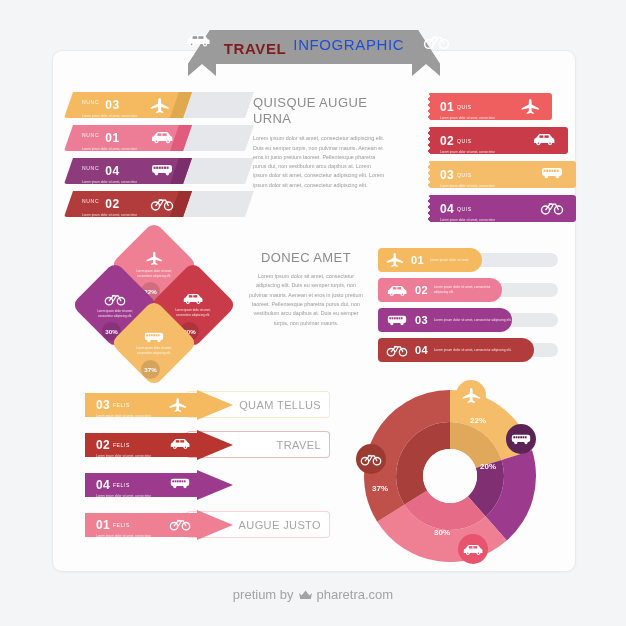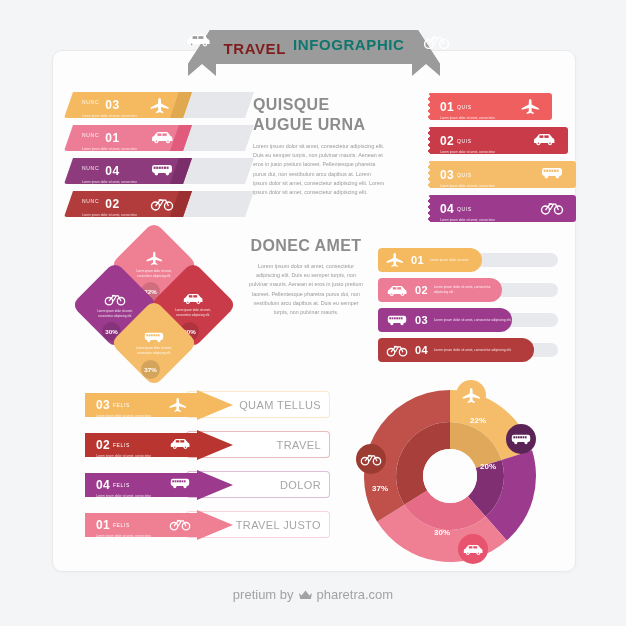--- a/index.html
+++ b/index.html
@@ -18,21 +18,21 @@
 
   
   .ribbon{position:absolute;left:148px;top:24px;width:332px;height:52px;}
   .ribbon svg{display:block;}
   .ribbon-title{
     position:absolute;left:0;top:0;width:332px;height:40px;
     display:flex;align-items:center;justify-content:center;gap:7px;
     font-size:15px;letter-spacing:.6px;
   }
   .rt-bold{color:#7f1d1d;font-weight:bold;margin-top:9px;}
-  .rt-light{color:#0f766e;font-weight:bold;}
+  .rt-light{color:#1d4ed8;font-weight:normal;}
   .ribbon-icon{position:absolute;top:9px;}
   .ribbon-icon.left{left:36px;}
   .ribbon-icon.right{right:30px;}
 
   
   svg.ic{display:block;}
 
   
   .slant-wrap{position:absolute;left:64px;top:92px;width:190px;height:128px;}
   .slant-row{position:absolute;left:0;width:190px;height:26px;}
@@ -52,22 +52,22 @@
   }
   .slant-txt{position:absolute;left:18px;top:3px;width:92px;color:#fff;}
   .slant-nunc{font-size:5px;letter-spacing:.7px;display:inline-block;vertical-align:5px;opacity:.92;}
   .slant-num{font-size:12px;font-weight:bold;margin-left:6px;letter-spacing:.5px;}
   .slant-sub{font-size:3.1px;line-height:1.55;opacity:.8;margin-top:1px;width:66px;}
   .slant-ico{position:absolute;top:5px;left:86px;}
 
   
   .blk-quisque{position:absolute;left:253px;top:95px;width:133px;}
   .h-title{
-    font-size:16px;color:#8c8c8c;letter-spacing:.4px;line-height:1.24;
-    font-weight:bold;margin:0 0 7px 0;
+    font-size:13px;color:#8c8c8c;letter-spacing:.4px;line-height:1.24;
+    font-weight:normal;margin:0 0 7px 0;
   }
   .p-body{font-size:5.4px;line-height:1.72;color:#9a9a9a;margin:0;}
 
   
   .tickets{position:absolute;left:428px;top:93px;width:148px;height:130px;}
   .ticket{
     position:absolute;left:0;height:27px;border-radius:3px;
     display:flex;align-items:center;
   }
   .tk-notch{
@@ -99,21 +99,21 @@
   }
   .dia-sub{font-size:2.9px;line-height:1.6;text-align:center;width:46px;opacity:.85;margin-top:3px;}
   .dia-pct{
     position:absolute;width:19px;height:19px;border-radius:50%;
     background:rgba(0,0,0,.13);
     display:flex;align-items:center;justify-content:center;
     font-size:6.2px;color:#fff;font-weight:bold;
   }
 
   
-  .blk-donec{position:absolute;left:248px;top:236px;width:116px;text-align:center;}
+  .blk-donec{position:absolute;left:248px;top:250px;width:116px;text-align:center;}
   .blk-donec .h-title{text-align:center;margin-bottom:6px;}
   .blk-donec .p-body{text-align:center;}
 
   
   .prog-wrap{position:absolute;left:378px;top:248px;width:180px;height:116px;}
   .prog-row{position:absolute;left:0;width:180px;height:24px;}
   .prog-track{
     position:absolute;right:0;top:5px;height:14px;background:#e8e9ec;border-radius:7px;
   }
   .prog-fill{
@@ -516,23 +516,20 @@
           <rect x="6.8" y="3.2" width="3.6" height="2.3" fill="#b9352f"></rect>
           <rect x="11.3" y="3.2" width="3.9" height="2.3" fill="#b9352f"></rect>
           <circle cx="5.8" cy="10.3" r="1.8" fill="#fff"></circle>
           <circle cx="5.8" cy="10.3" r=".7" fill="#b9352f"></circle>
           <circle cx="16.4" cy="10.3" r="1.8" fill="#fff"></circle>
           <circle cx="16.4" cy="10.3" r=".7" fill="#b9352f"></circle>
         </svg>
     </span>
   </div>
   <div class="arr-row" style="top:80px">
-    <div class="arr-box" id="ab2" style="border: 1px solid rgba(156, 59, 142, 0.333);">
-      <span>DOLOR</span>
-    </div>
     <div class="arr-shape" id="as2" style="background: rgb(156, 59, 142);"></div>
     <div class="arr-txt">
       <span class="arr-num">04</span><span class="arr-lbl">FELIS</span>
       <div class="arr-sub">Lorem ipsum dolor sit amet, consectetur adipiscing elit.</div>
     </div>
     <span class="arr-ico">
       <svg class="ic" width="22" height="12" viewBox="0 0 22 12">
           <rect x="1.8" y="1.8" width="18.4" height="7.2" rx="2.2" fill="#fff"></rect>
           <rect x="3.3" y="3.3" width="1.8" height="2" fill="#9c3b8e"></rect>
           <rect x="5.6" y="3.3" width="1.8" height="2" fill="#9c3b8e"></rect>
@@ -540,21 +537,21 @@
           <rect x="10.2" y="3.3" width="1.8" height="2" fill="#9c3b8e"></rect>
           <rect x="12.5" y="3.3" width="1.8" height="2" fill="#9c3b8e"></rect>
           <rect x="14.8" y="3.3" width="1.8" height="2" fill="#9c3b8e"></rect>
           <circle cx="5.8" cy="9.6" r="1.6" fill="#fff"></circle>
           <circle cx="16" cy="9.6" r="1.6" fill="#fff"></circle>
         </svg>
     </span>
   </div>
   <div class="arr-row" style="top:120px">
     <div class="arr-box" id="ab3" style="border: 1px solid rgba(239, 127, 147, 0.333);">
-      <span>TRAVEL JUSTO</span>
+      <span>AUGUE JUSTO</span>
     </div>
     <div class="arr-shape" id="as3" style="background: rgb(239, 127, 147);"></div>
     <div class="arr-txt">
       <span class="arr-num">01</span><span class="arr-lbl">FELIS</span>
       <div class="arr-sub">Lorem ipsum dolor sit amet, consectetur adipiscing elit.</div>
     </div>
     <span class="arr-ico">
       <svg class="ic" width="22" height="14" viewBox="0 0 22 14">
           <circle cx="5" cy="9.2" r="3.7" fill="none" stroke="#fff" stroke-width="1.3"></circle>
           <circle cx="17" cy="9.2" r="3.7" fill="none" stroke="#fff" stroke-width="1.3"></circle>

